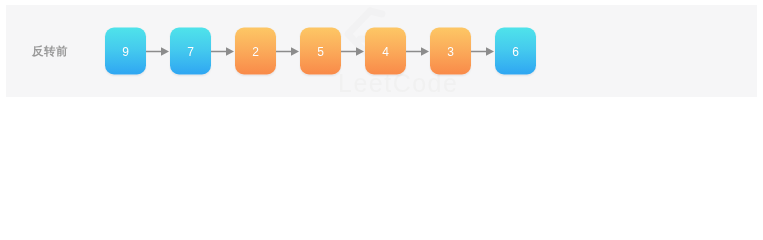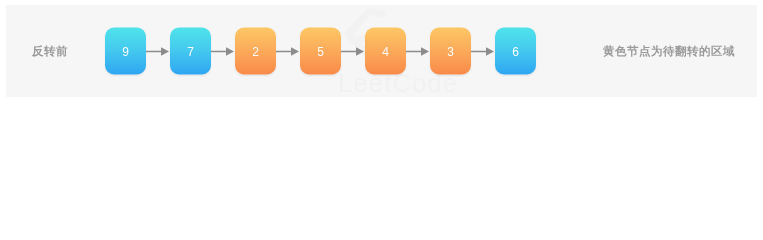--- a/index.html
+++ b/index.html
@@ -204,16 +204,15 @@
           <polygon points="15,0.7 23,5 15,9.3" fill="#8c8c8c"></polygon>
         </svg>
       </span>
 
       <div class="node blue">
         <span class="val">6</span>
       </div>
 
     </div>
 
-    <div class="caption caption-right">黄色节点为待翻转的区域</div>
 
   </div>
 </div>
 
 </body></html>

